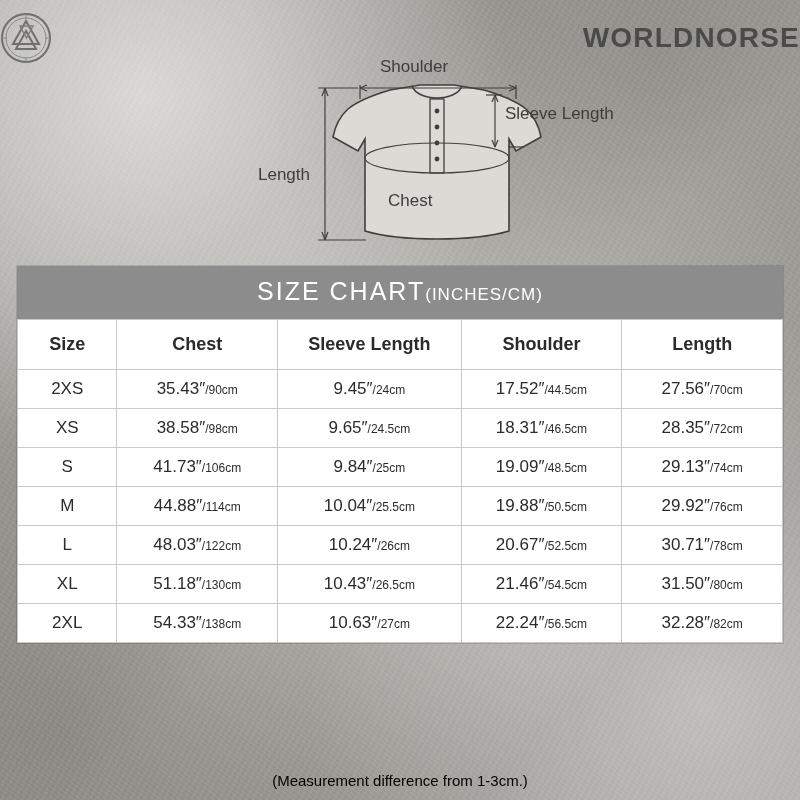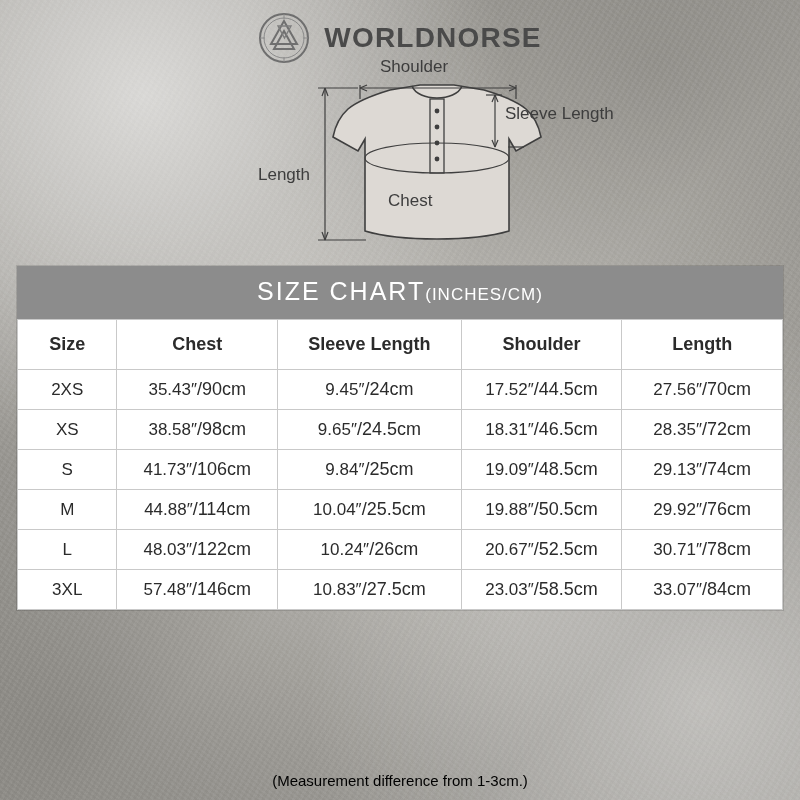--- a/index.html
+++ b/index.html
@@ -44,21 +44,21 @@
   }
 
   
   .brand {
     position: absolute;
     top: 12px;
     left: 0;
     width: 800px;
     display: flex;
     align-items: center;
-    justify-content: center;
+    justify-content: space-between;
     gap: 14px;
   }
   .brand-logo {
     width: 52px;
     height: 52px;
     display: block;
   }
   .brand-name {
     font-size: 28px;
     font-weight: bold;
@@ -130,21 +130,21 @@
     padding: 14px 4px;
   }
   table.size-table td {
     font-size: 17px;
     padding: 9px 4px;
   }
   table.size-table td.sz {
     font-size: 17px;
   }
   .inch { font-size: 17px; }
-  .cm   { font-size: 18px; }
+  .cm   { font-size: 12px; }
 
   col.c-size     { width: 13%; }
   col.c-chest    { width: 21%; }
   col.c-sleeve   { width: 24%; }
   col.c-shoulder { width: 21%; }
   col.c-length   { width: 21%; }
 
   .footnote {
     position: absolute;
     left: 0;
@@ -287,25 +287,32 @@
           <td><span class="inch">29.92″</span><span class="cm">/76cm</span></td>
         </tr>
         <tr>
           <td class="sz">L</td>
           <td><span class="inch">48.03″</span><span class="cm">/122cm</span></td>
           <td><span class="inch">10.24″</span><span class="cm">/26cm</span></td>
           <td><span class="inch">20.67″</span><span class="cm">/52.5cm</span></td>
           <td><span class="inch">30.71″</span><span class="cm">/78cm</span></td>
         </tr>
         <tr>
-          <td class="sz">3XL</td>
-          <td><span class="inch">57.48″</span><span class="cm">/146cm</span></td>
-          <td><span class="inch">10.83″</span><span class="cm">/27.5cm</span></td>
-          <td><span class="inch">23.03″</span><span class="cm">/58.5cm</span></td>
-          <td><span class="inch">33.07″</span><span class="cm">/84cm</span></td>
+          <td class="sz">XL</td>
+          <td><span class="inch">51.18″</span><span class="cm">/130cm</span></td>
+          <td><span class="inch">10.43″</span><span class="cm">/26.5cm</span></td>
+          <td><span class="inch">21.46″</span><span class="cm">/54.5cm</span></td>
+          <td><span class="inch">31.50″</span><span class="cm">/80cm</span></td>
+        </tr>
+        <tr>
+          <td class="sz">2XL</td>
+          <td><span class="inch">54.33″</span><span class="cm">/138cm</span></td>
+          <td><span class="inch">10.63″</span><span class="cm">/27cm</span></td>
+          <td><span class="inch">22.24″</span><span class="cm">/56.5cm</span></td>
+          <td><span class="inch">32.28″</span><span class="cm">/82cm</span></td>
         </tr>
       </tbody>
     </table>
   </div>
 
   <div class="footnote">(Measurement difference from 1-3cm.)</div>
 
 </div>
 
 </body></html>

